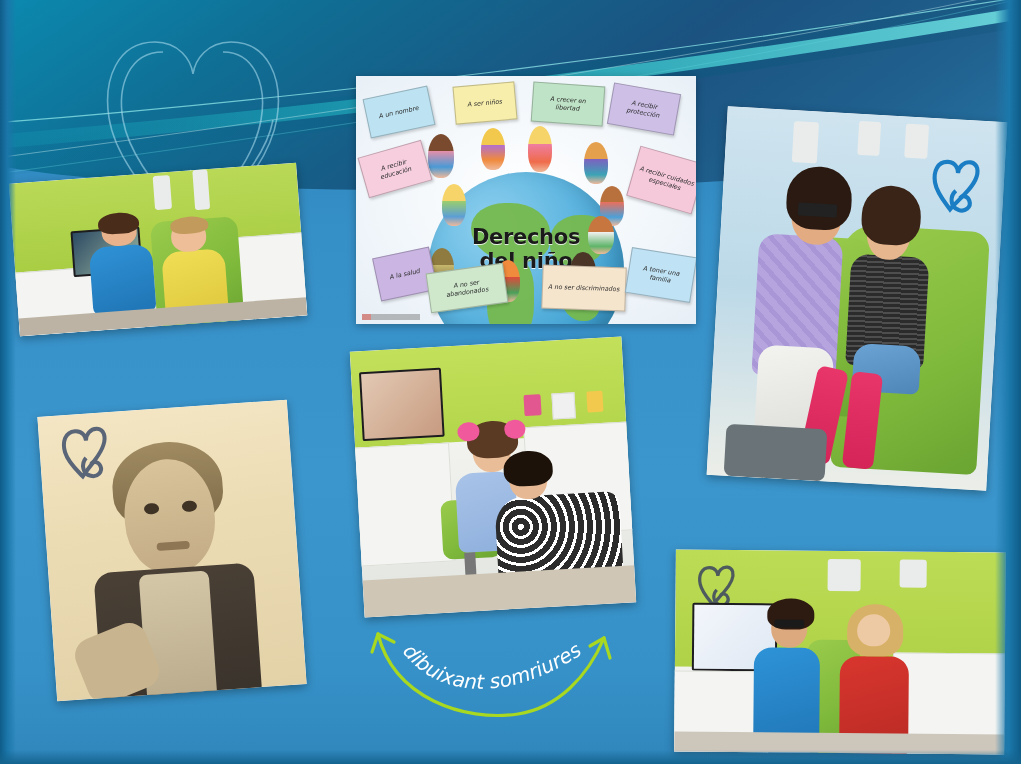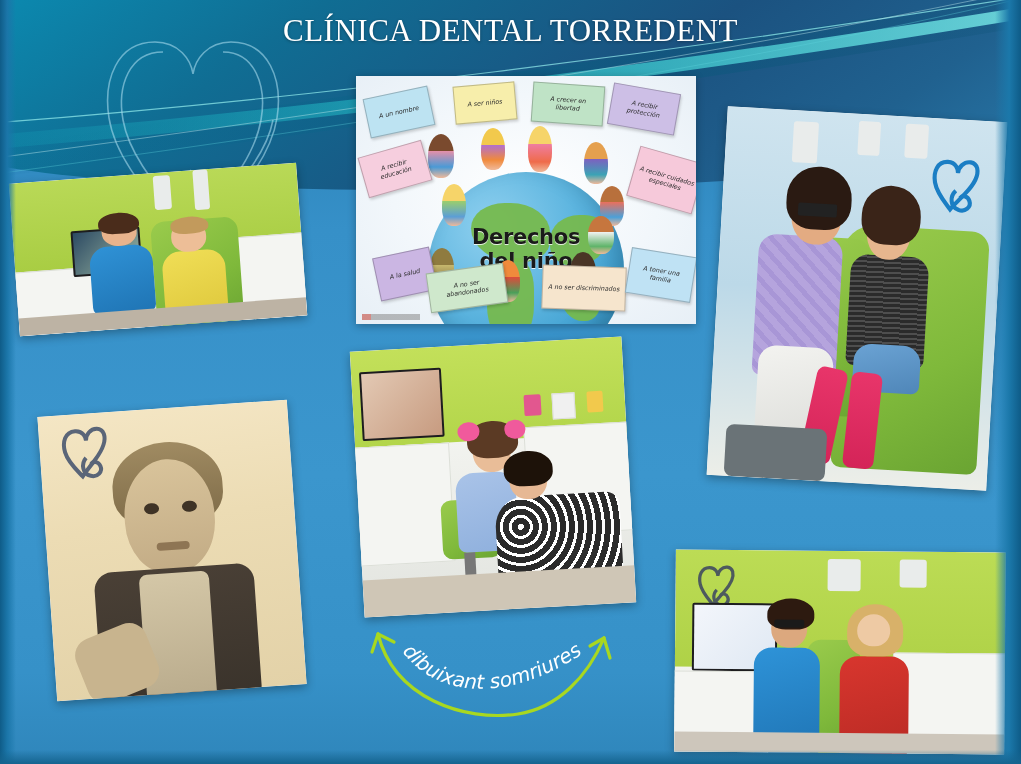--- a/index.html
+++ b/index.html
@@ -112,21 +112,20 @@
                C112,48 100,66 98,80 C96,66 84,48 60,48 Z"></path>
       <path d="M68,58 C34,58 22,92 28,126 C34,160 60,190 80,214 C90,226 96,238 100,250"></path>
       <path d="M128,58 C160,58 172,92 166,126 C160,160 136,190 116,214"></path>
       <path d="M100,250 C104,236 112,224 124,212 C146,188 172,158 178,126"></path>
       <path d="M96,176 C84,196 84,224 100,240 C116,256 146,252 156,236 C166,220 158,200 142,198
                C128,196 118,208 122,220"></path>
       <path d="M104,186 C92,204 94,228 108,242"></path>
     </g>
   </svg>
 
-  <div class="title">CLÍNICA DENTAL TORREDENT</div>
 
   <div class="photo" id="poster">
     <div class="poster-bg"></div>
     <div class="globe">
       <div class="land" style="left:22%;top:16%;width:40%;height:30%;"></div>
       <div class="land" style="left:30%;top:44%;width:24%;height:44%;border-radius:60% 40% 50% 50%;"></div>
       <div class="land" style="left:62%;top:22%;width:30%;height:26%;border-radius:50% 40% 60% 40%;"></div>
       <div class="land" style="left:68%;top:54%;width:20%;height:22%;border-radius:46% 54% 40% 60%;"></div>
       <div class="land" style="left:8%;top:52%;width:14%;height:18%;border-radius:50%;"></div>
     </div>

